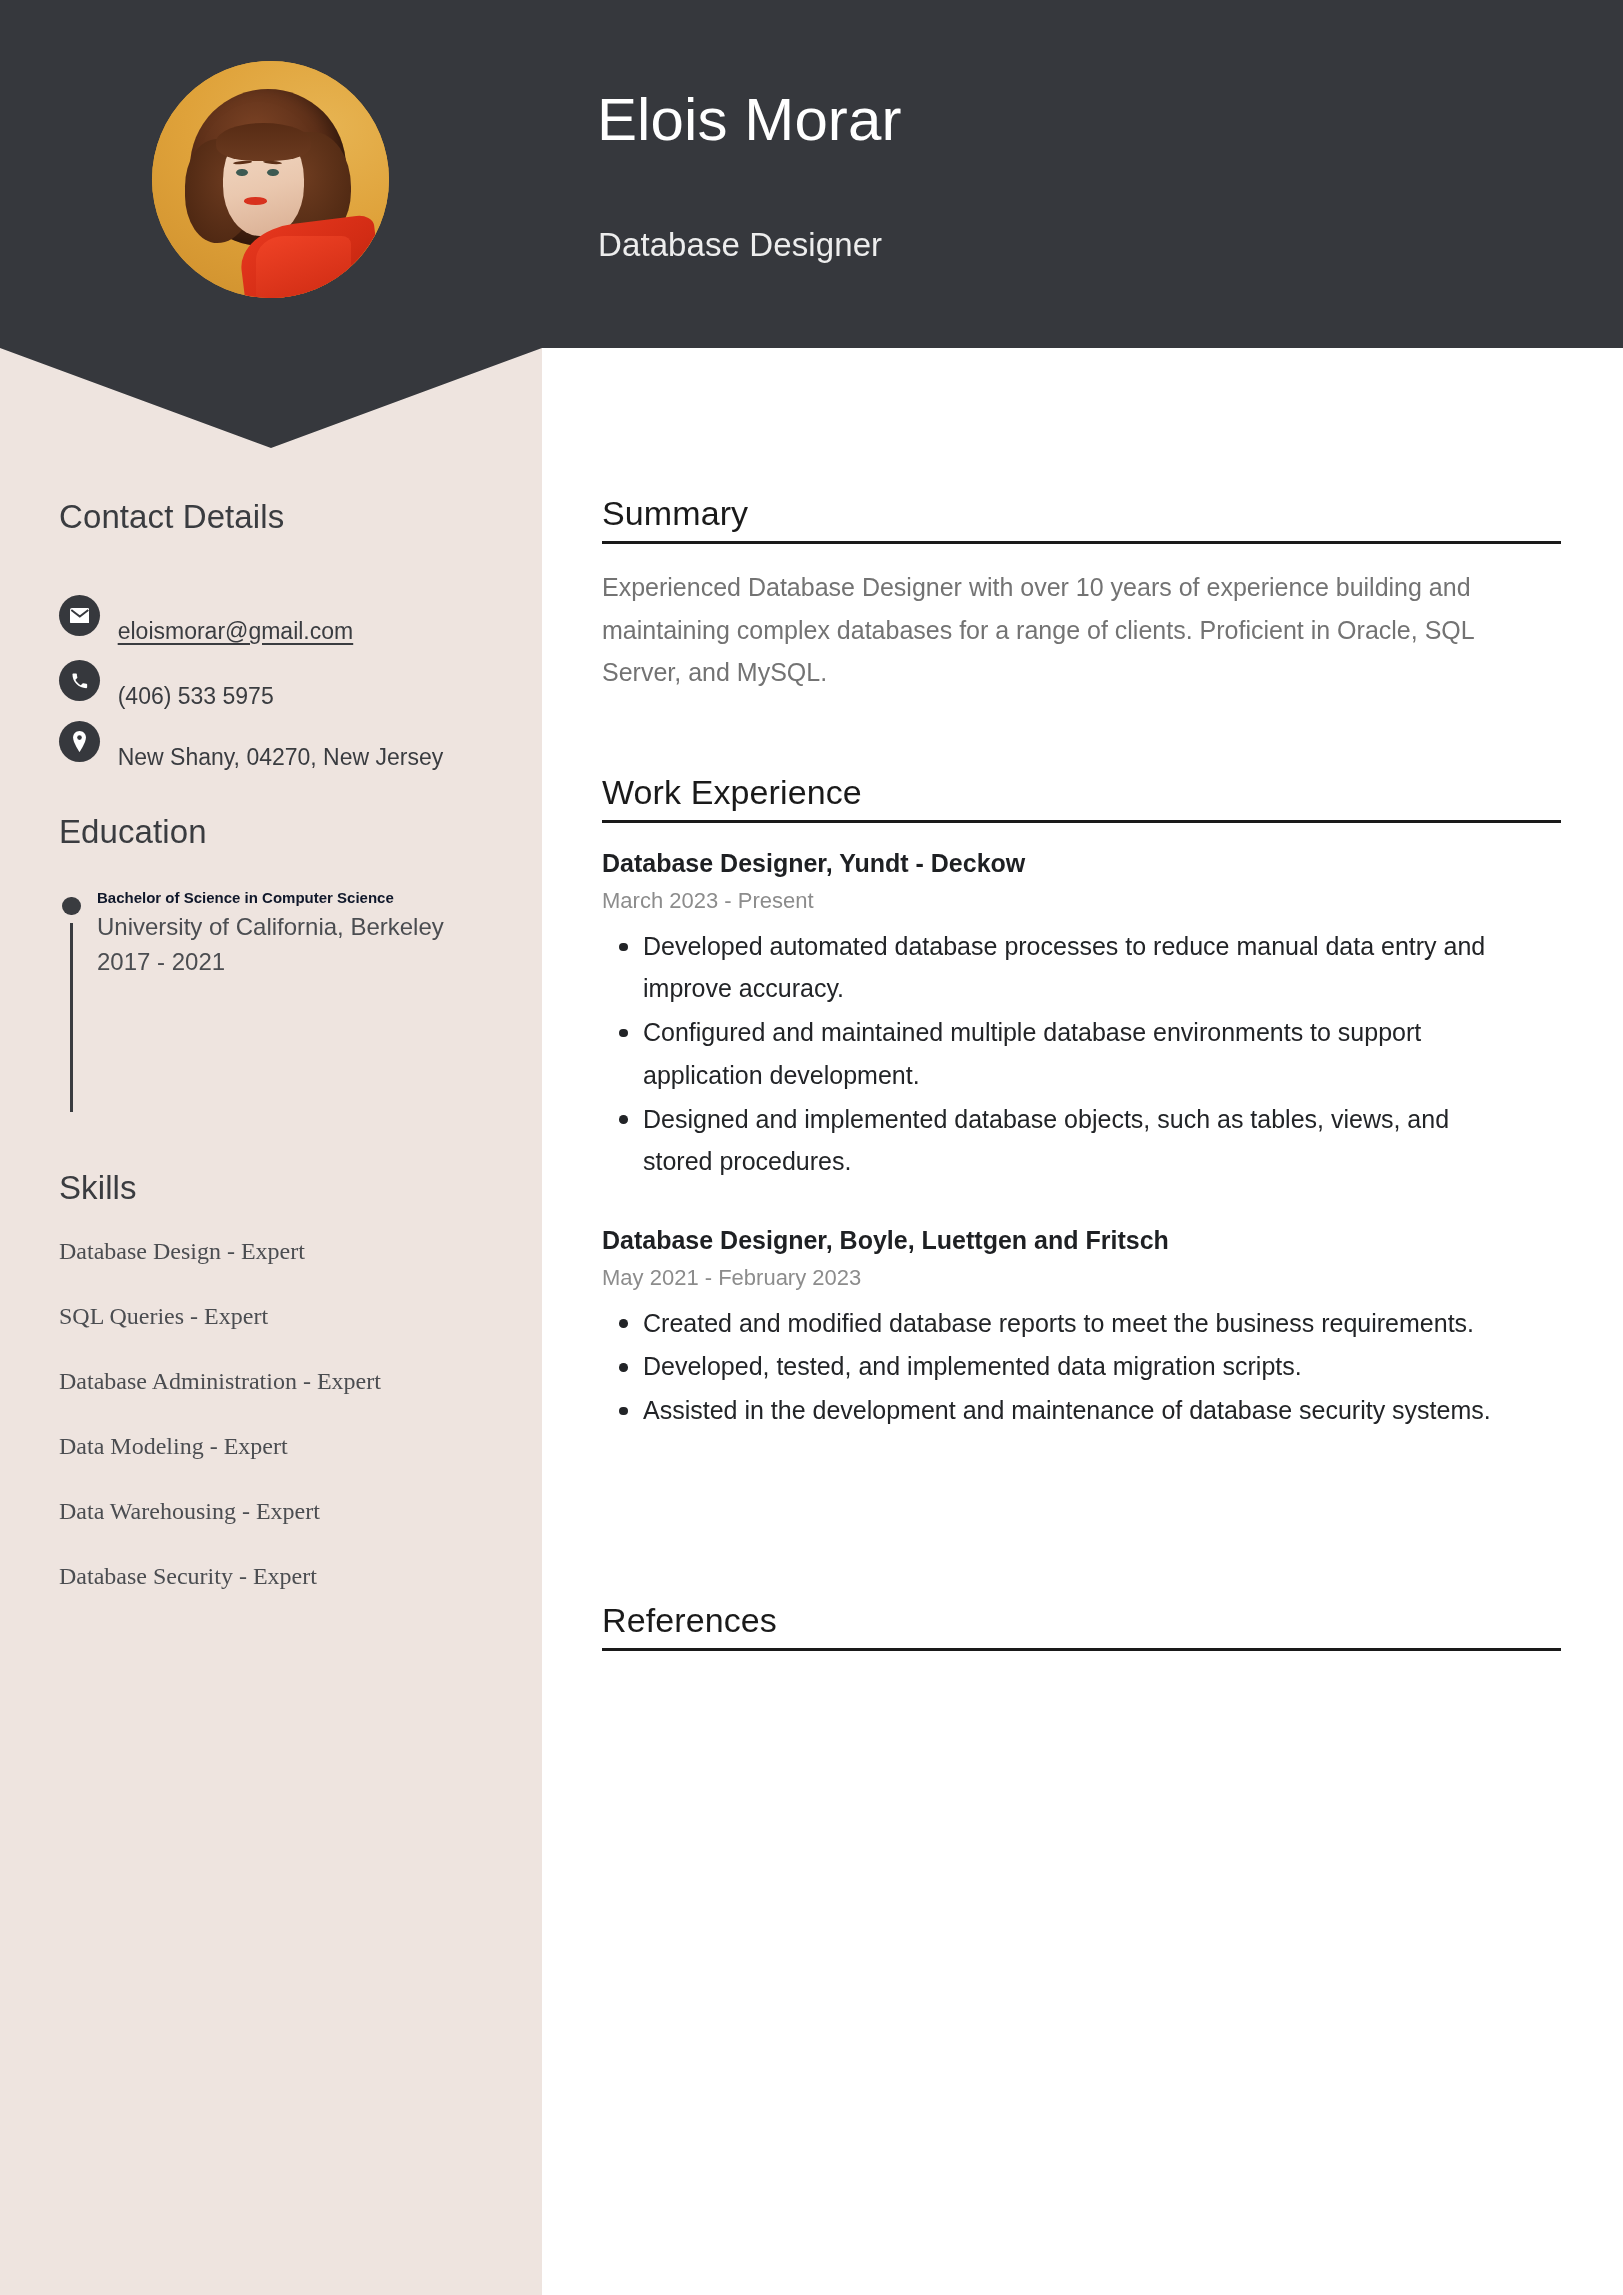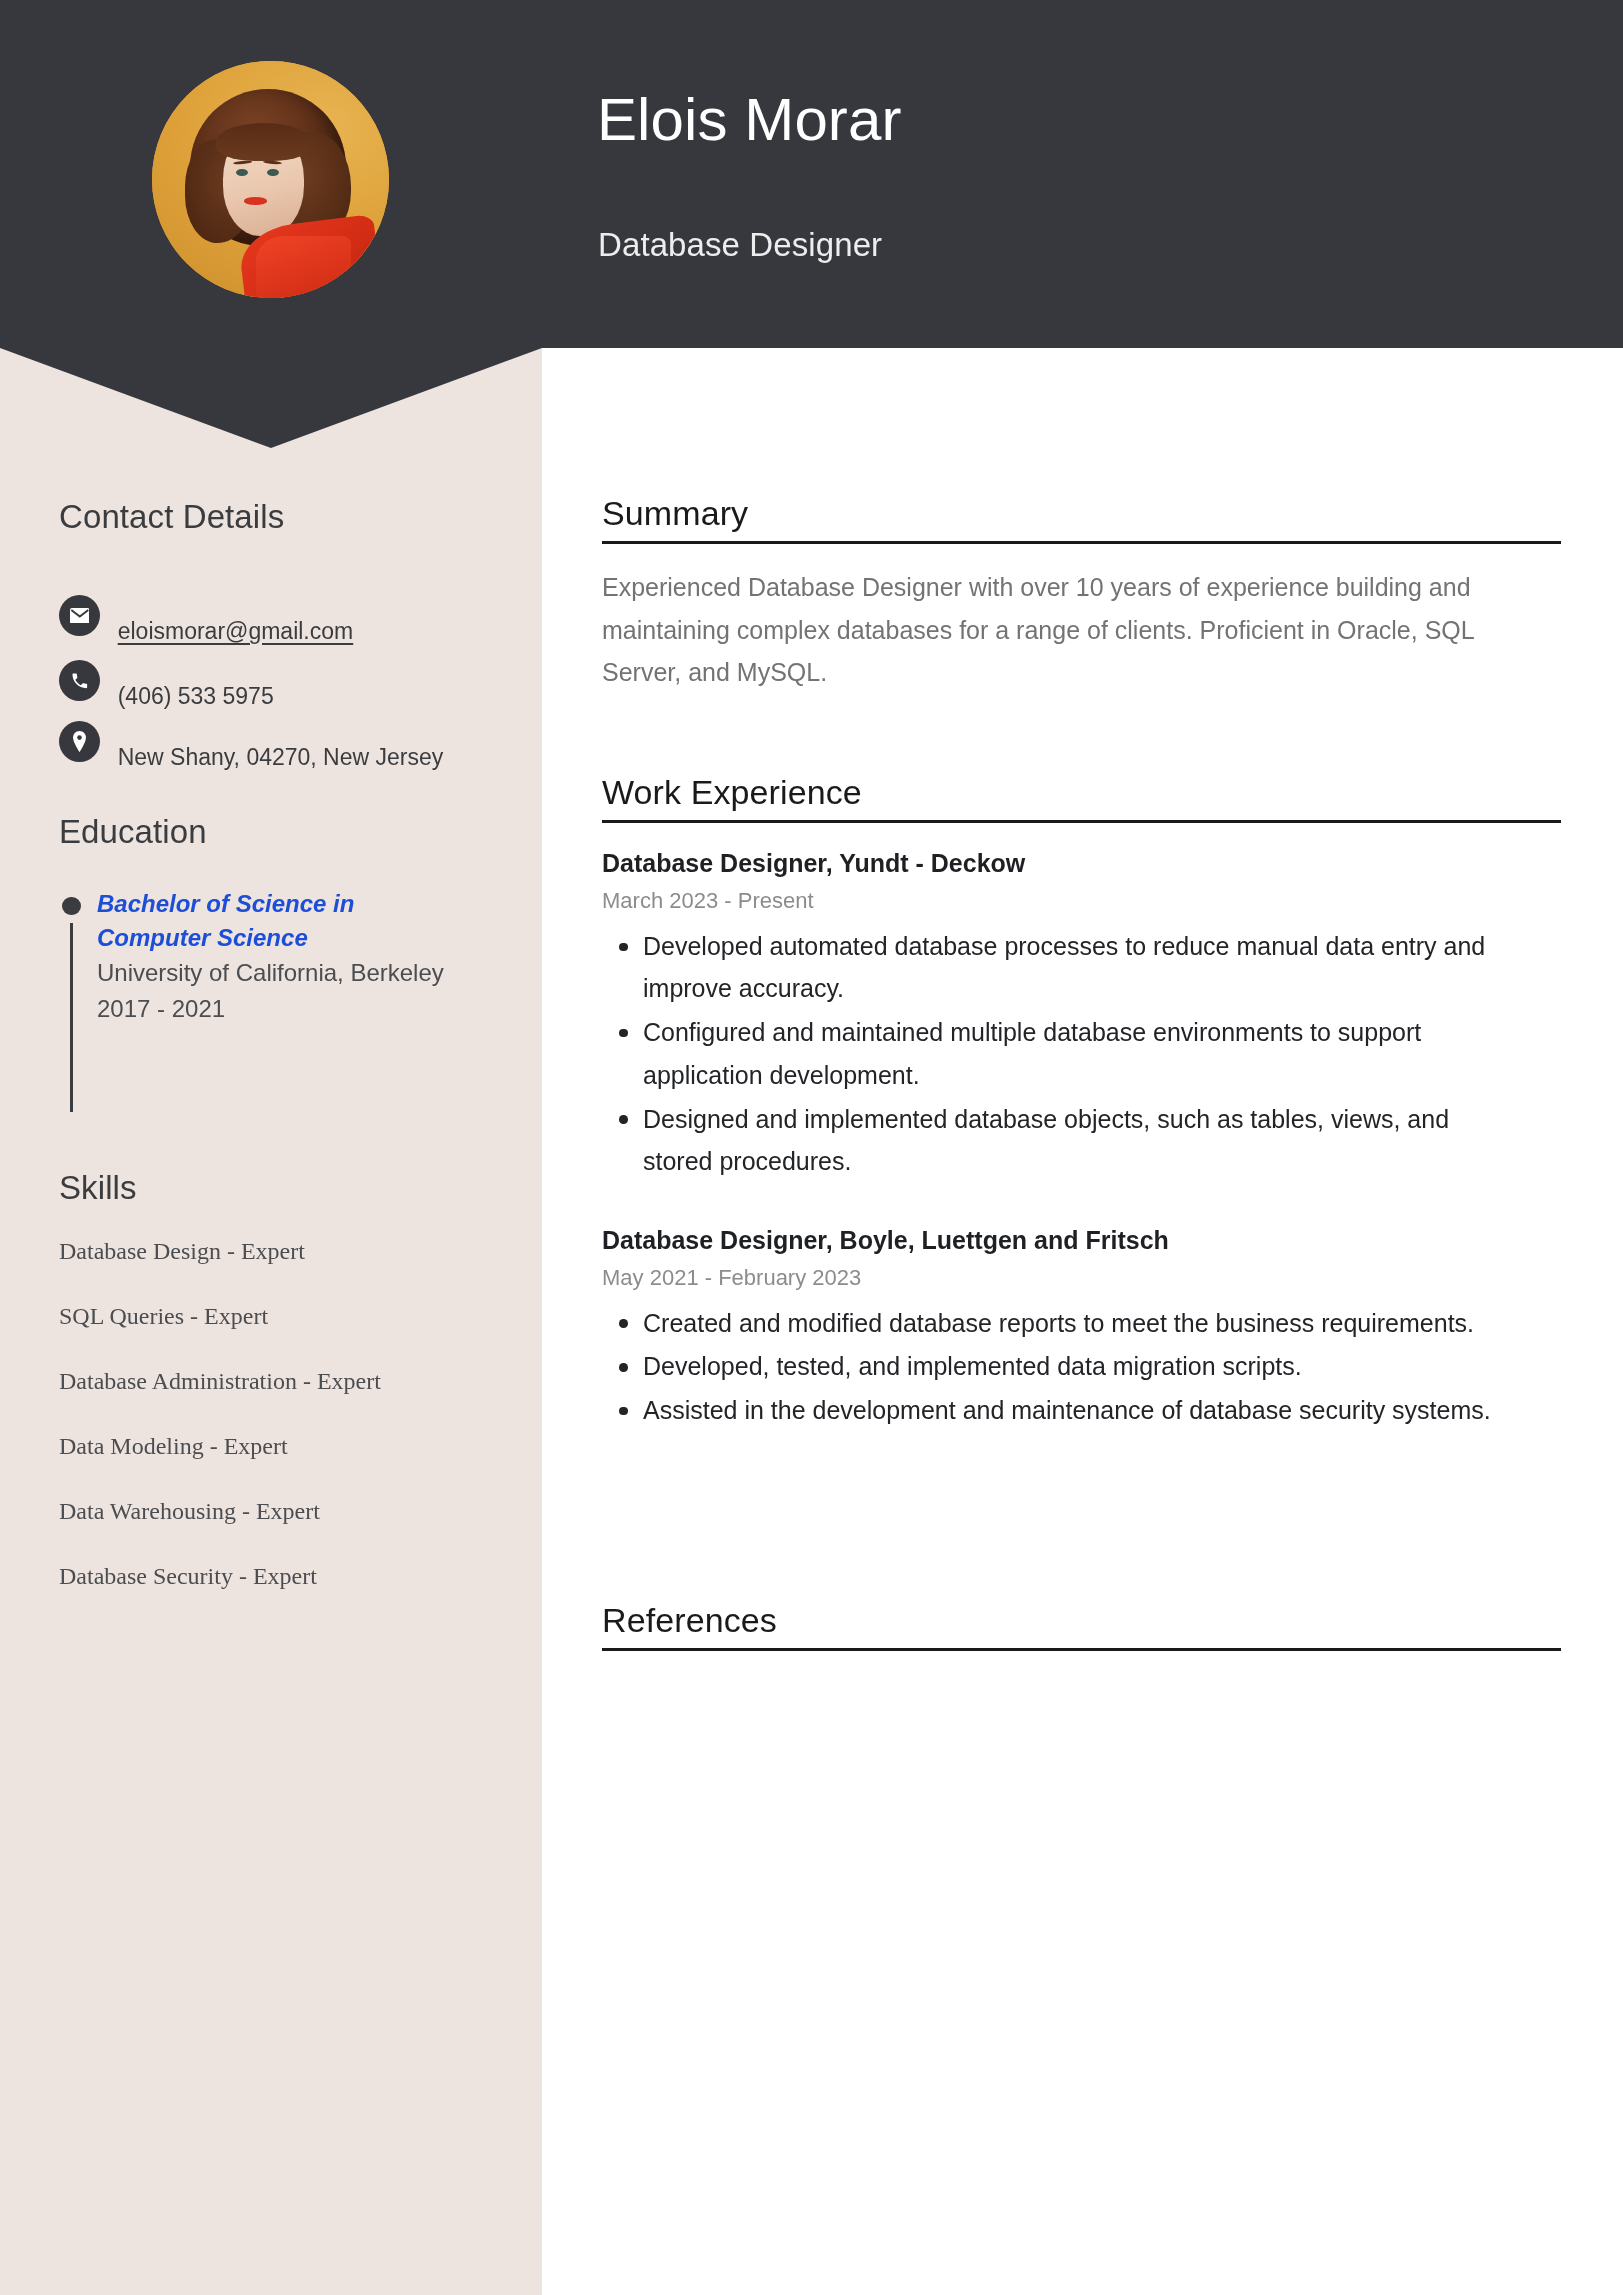--- a/index.html
+++ b/index.html
@@ -137,23 +137,22 @@
   .edu-dot {
     position:absolute; left:3.3px; top:9.8px; width:18.3px; height:18.3px;
     border-radius:50%; background:#3A3C40;
   }
   .edu-line {
     position:absolute; left:11px; top:36px; width:2.6px; height:189px;
     background:#3A3C40;
   }
   .edu-body { margin-left:38px; }
   .edu-degree {
-    font-size:24px; font-weight:700; color:#1d4ed8; line-height:1.42;
+    font-size:15px; font-weight:700; color:#0f172a; line-height:1.42;
     width:367px;
-    font-style:italic;
   }
   .edu-school {
     font-size:24px; font-weight:400; color:#4B4D51; line-height:1.42;
     width:367px; margin-top:1.3px;
   }
   .edu-dates {
     font-size:24px; font-weight:400; color:#4B4D51; line-height:1.42;
     margin-top:1.3px;
   }
 

